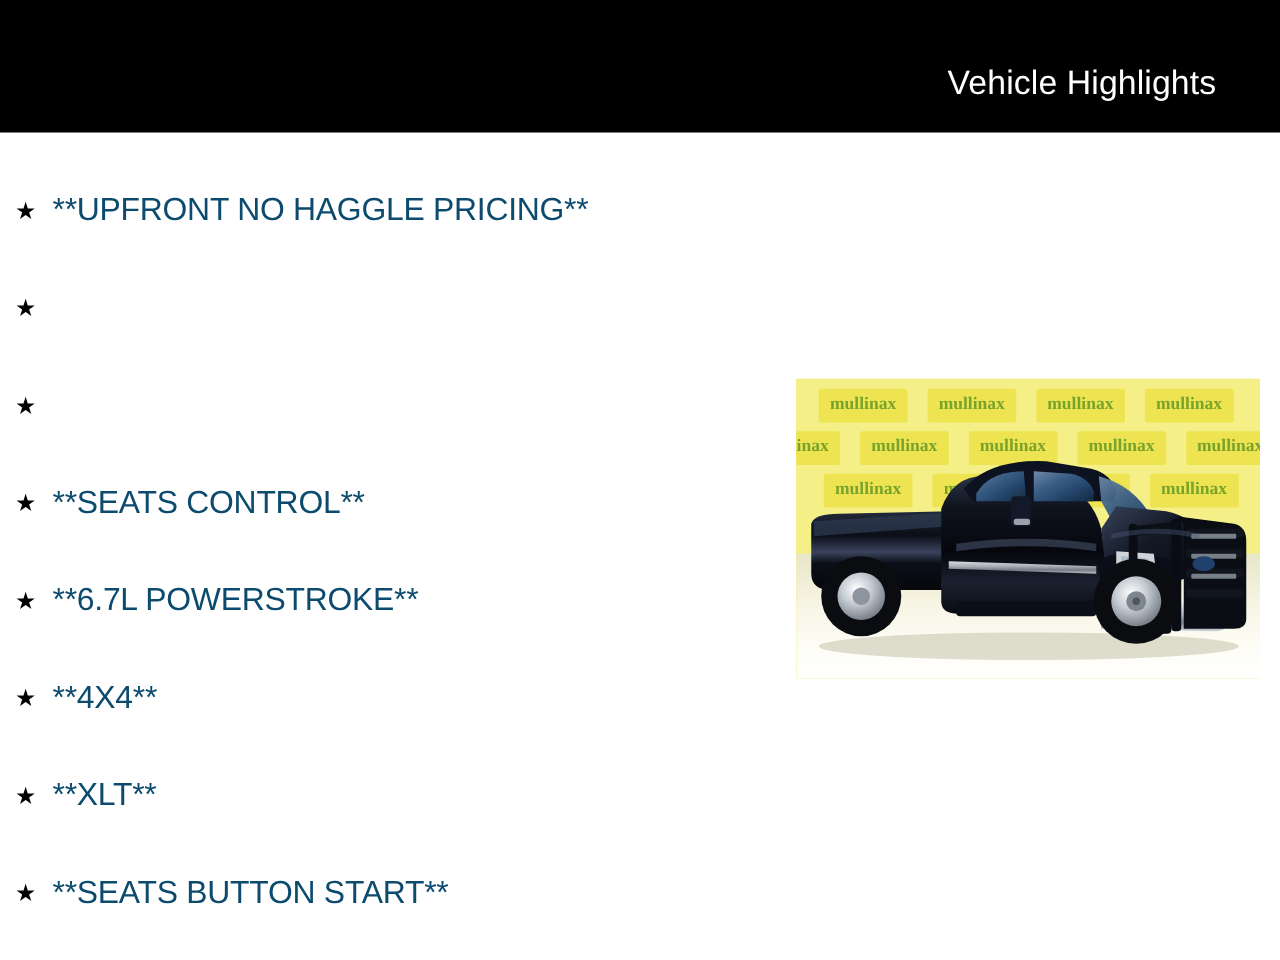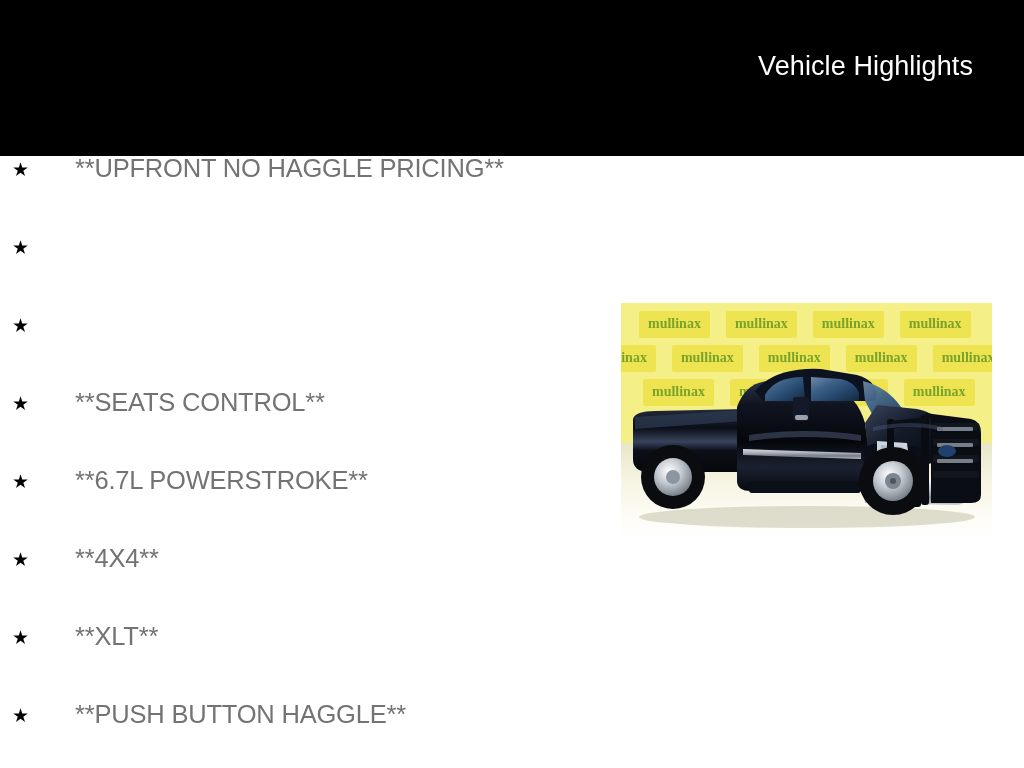--- a/index.html
+++ b/index.html
@@ -15,21 +15,21 @@
     font-family: "Liberation Sans", sans-serif;
     position: relative;
   }
 
   
   #header-band {
     position: absolute;
     left: 0;
     top: 0;
     width: 1024px;
-    height: 156px;
+    height: 106px;
     background: #000000;
   }
   #page-title {
     position: absolute;
     right: 51px;
     top: 50px;
     color: #ffffff;
     font-size: 27px;
     font-weight: 400;
     line-height: 32px;
@@ -60,24 +60,23 @@
     font-size: 19px;
     line-height: 1;
     color: #000000;
     width: 30px;
     display: inline-block;
   }
   .highlight-label {
     flex: 0 0 auto;
     font-size: 25.5px;
     line-height: 1;
-    color: #737373;
+    color: #0c4a6e;
     white-space: nowrap;
     letter-spacing: -0.2px;
-    margin-left: 33px;
   }
 
   
   #vehicle-photo {
     position: absolute;
     left: 621px;
     top: 303px;
     width: 371px;
     height: 240px;
     overflow: hidden;
@@ -121,21 +120,21 @@
   
   #truck {
     position: absolute;
     left: 4px;
     top: 28px;
     width: 364px;
     height: 200px;
   }
 
   
-  [data-interactable="true"] { cursor: default; }
+  [data-interactable="true"] { cursor: default; margin-left: 16px; }
 </style>
 </head>
 <body>
 
 <div id="header-band" data-interactable="false">
   <div id="page-title" data-interactable="false">Vehicle Highlights</div>
 </div>
 
 <ul id="highlights-list" data-interactable="false">
   <li class="highlight-item" data-interactable="false">
@@ -159,21 +158,21 @@
   <li class="highlight-item" data-interactable="false">
     <span class="bullet-star" data-interactable="false">★</span>
     <span class="highlight-label" data-interactable="false">**4X4**</span>
   </li>
   <li class="highlight-item" data-interactable="false">
     <span class="bullet-star" data-interactable="false">★</span>
     <span class="highlight-label" data-interactable="false">**XLT**</span>
   </li>
   <li class="highlight-item" data-interactable="false">
     <span class="bullet-star" data-interactable="false">★</span>
-    <span class="highlight-label" data-interactable="false">**PUSH BUTTON HAGGLE**</span>
+    <span class="highlight-label" data-interactable="false">**SEATS BUTTON START**</span>
   </li>
 </ul>
 
 <div id="vehicle-photo" data-interactable="true">
 
   <div id="photo-backdrop" data-interactable="false"></div>
   <div id="photo-floor" data-interactable="false"></div>
 
   <div class="wm-row" id="wm-row-1" data-interactable="false">
     <span class="wm-tile" data-interactable="false">mullinax</span>

